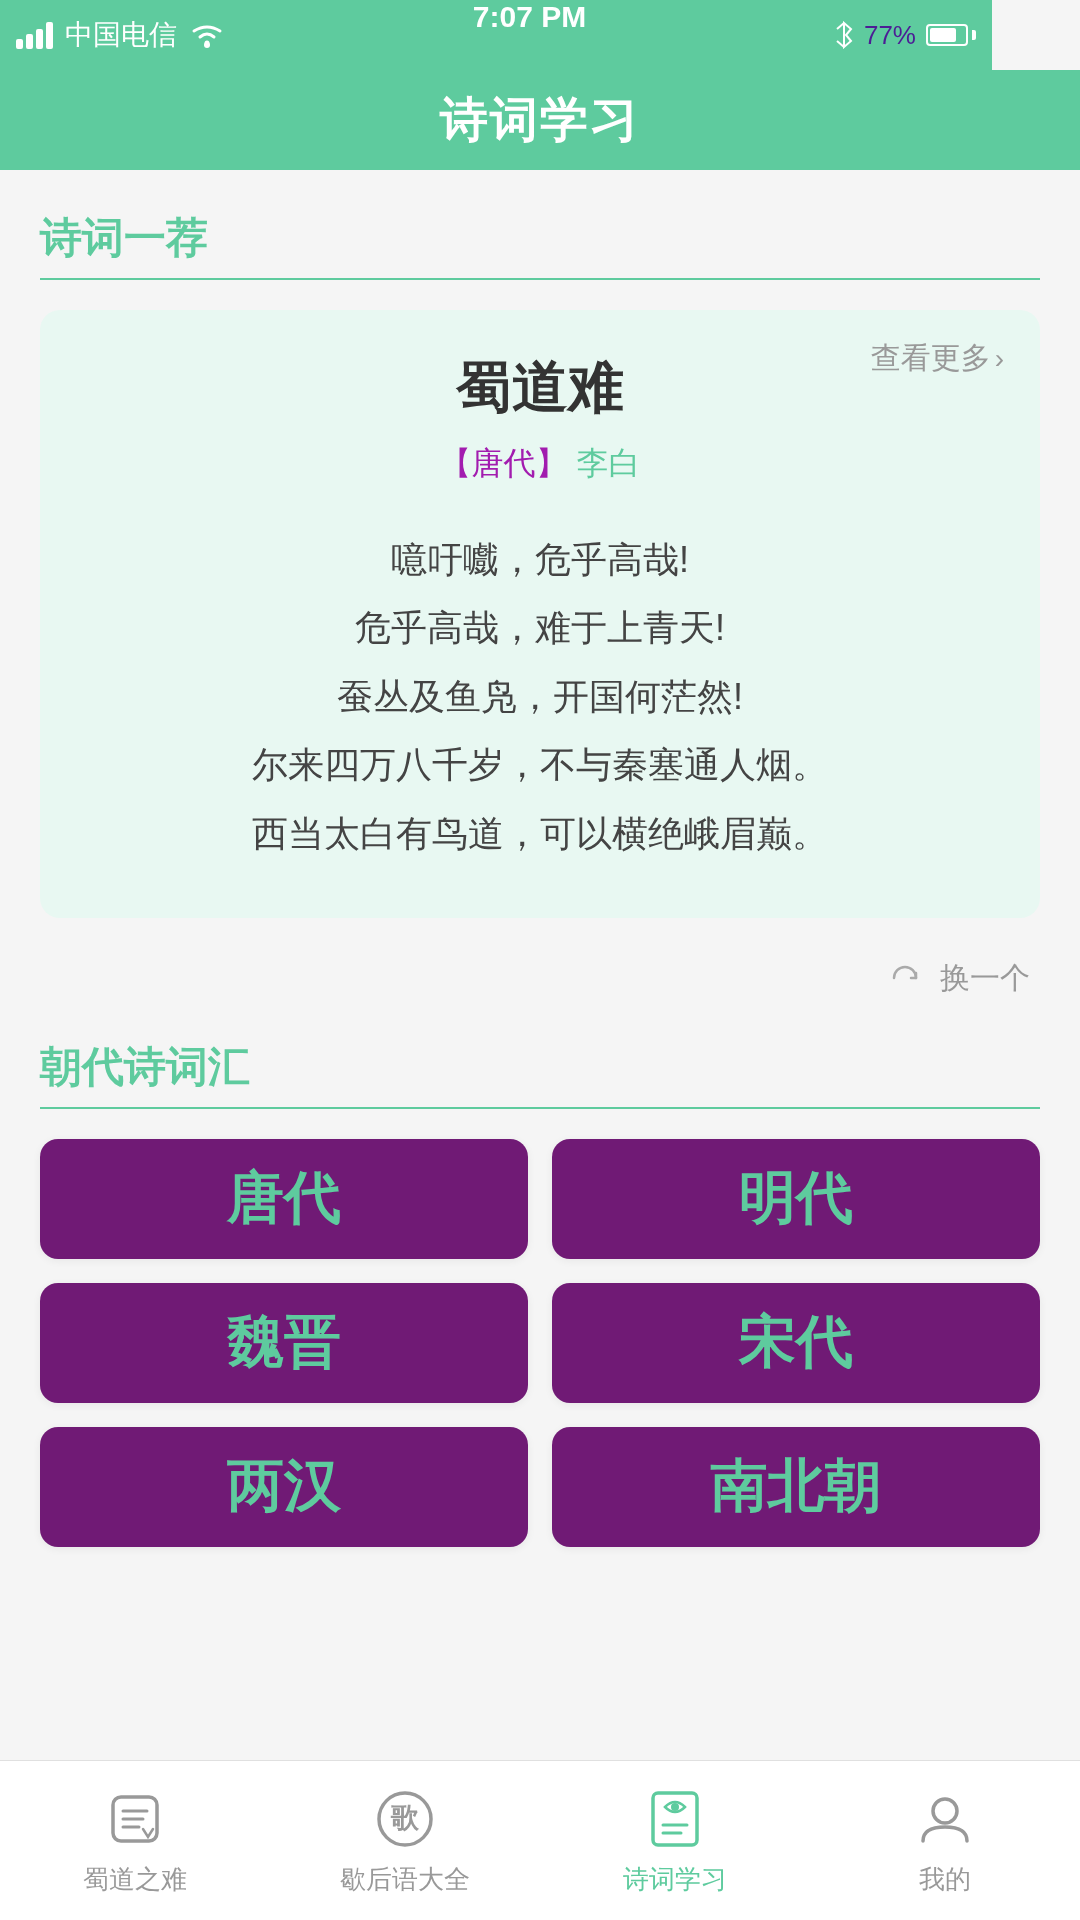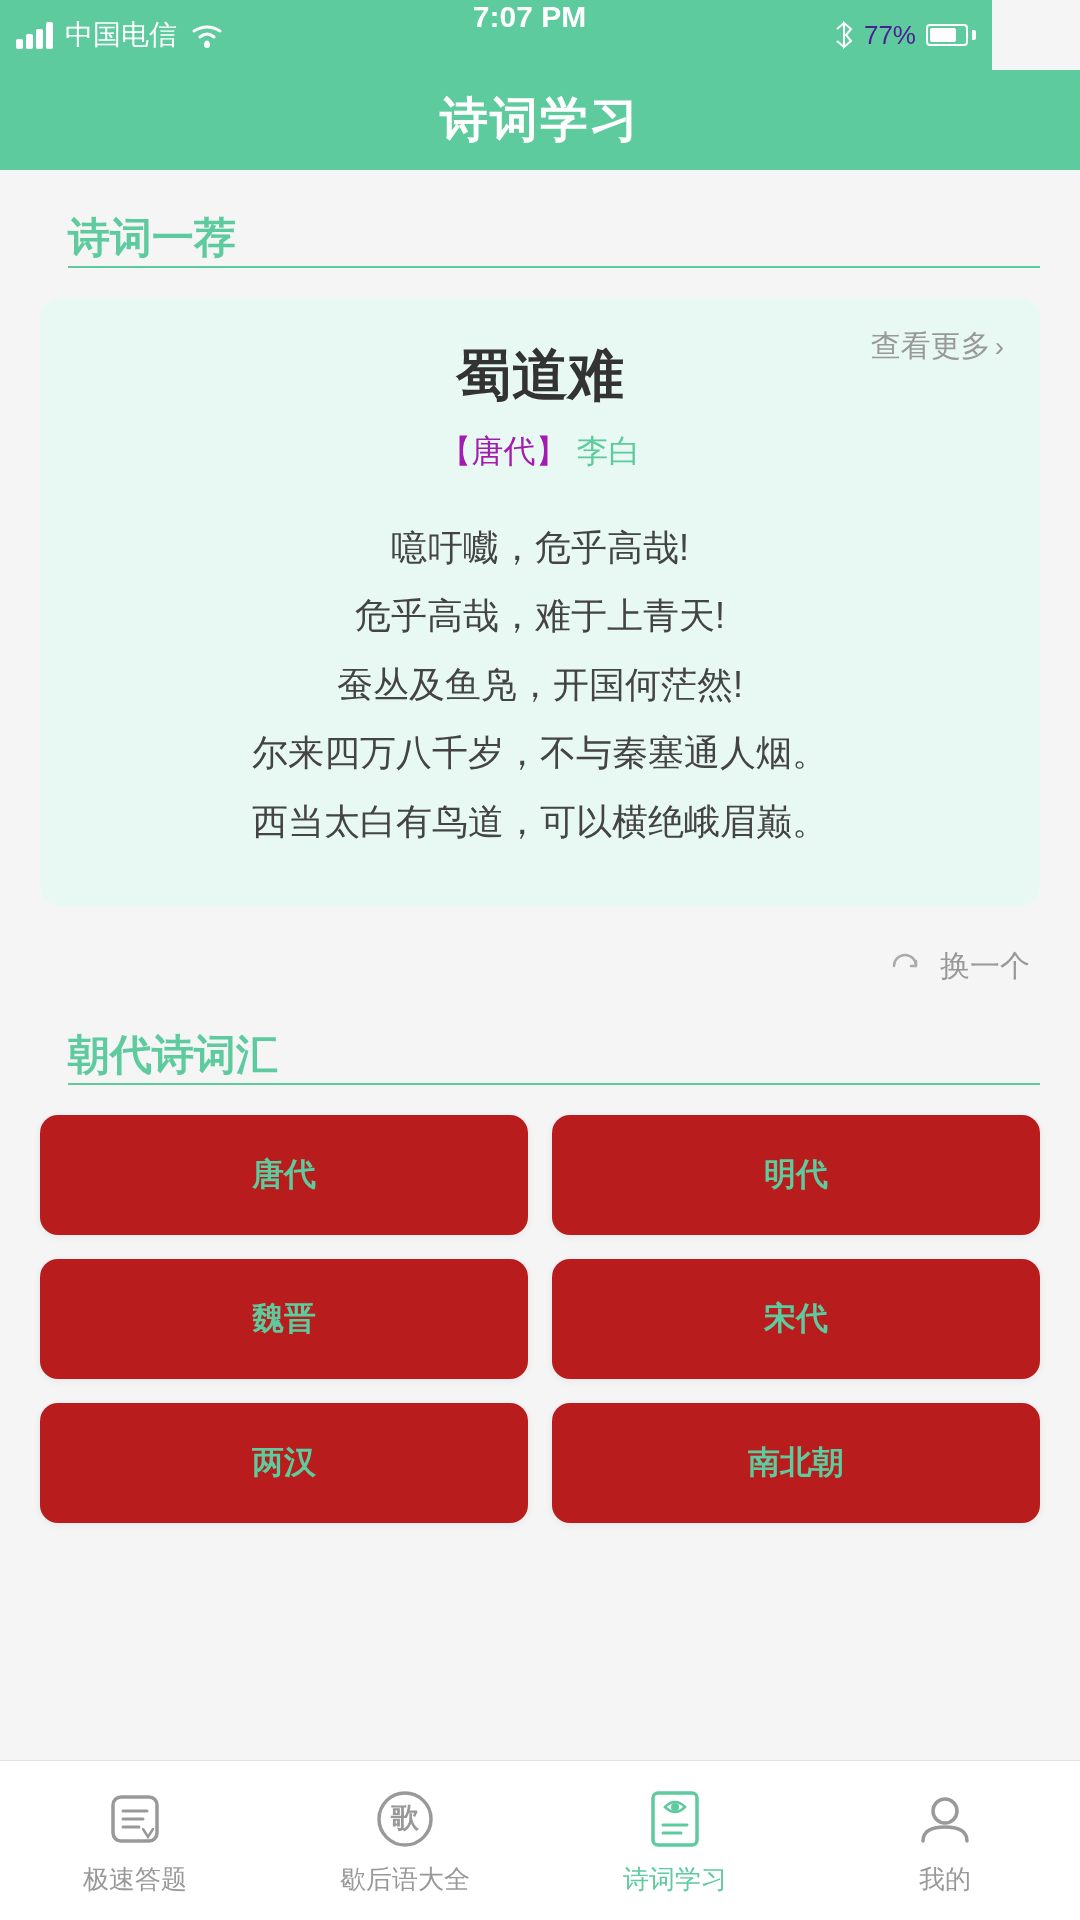--- a/index.html
+++ b/index.html
@@ -78,23 +78,23 @@
     .main-content {
       background: #f5f5f5;
       padding: 40px 40px 0 40px;
     }
 
     
     .section-title {
       font-size: 42px;
       font-weight: 600;
       color: #5ecb9e;
+      padding-bottom: 12px;
       border-bottom: 2px solid #5ecb9e;
       margin-bottom: 30px;
-      margin-left: 28px;
     }
 
     
     .poem-card {
       background: #e8f8f2;
       border-radius: 20px;
       padding: 40px 50px 50px 50px;
       position: relative;
       margin-bottom: 20px;
     }
@@ -154,25 +154,25 @@
     .dynasty-section {
       margin-top: 10px;
     }
     .dynasty-grid {
       display: grid;
       grid-template-columns: 1fr 1fr;
       gap: 24px;
       margin-top: 10px;
     }
     .dynasty-btn {
-      background: #b91c1c;
+      background: #701a75;
       border: none;
       border-radius: 18px;
       height: 120px;
-      font-size: 32px;
+      font-size: 57px;
       font-weight: 700;
       color: #5ecb9e;
       cursor: pointer;
       display: flex;
       align-items: center;
       justify-content: center;
       box-shadow: 0 2px 8px rgba(0,0,0,0.06);
     }
 
     
@@ -352,21 +352,21 @@
   <div class="nav-item">
     <div class="nav-icon">
       <svg width="60" height="60" viewBox="0 0 60 60" fill="none">
         <rect x="8" y="8" width="44" height="44" rx="8" stroke="#999" stroke-width="3.5" fill="none"></rect>
         <line x1="18" y1="22" x2="42" y2="22" stroke="#999" stroke-width="3" stroke-linecap="round"></line>
         <line x1="18" y1="30" x2="38" y2="30" stroke="#999" stroke-width="3" stroke-linecap="round"></line>
         <line x1="18" y1="38" x2="34" y2="38" stroke="#999" stroke-width="3" stroke-linecap="round"></line>
         <path d="M38 40 L43 48 L48 40" stroke="#999" stroke-width="2.5" fill="none" stroke-linecap="round"></path>
       </svg>
     </div>
-    <span class="nav-label">极速答题</span>
+    <span class="nav-label">蜀道之难</span>
   </div>
 
   <div class="nav-item">
     <div class="nav-icon">
       <svg width="64" height="64" viewBox="0 0 64 64" fill="none">
         <circle cx="32" cy="32" r="26" stroke="#999" stroke-width="3.5" fill="none"></circle>
         <text x="32" y="40" text-anchor="middle" font-size="28" fill="#999" font-family="PingFang SC, sans-serif" font-weight="600">歌</text>
       </svg>
     </div>
     <span class="nav-label">歇后语大全</span>

